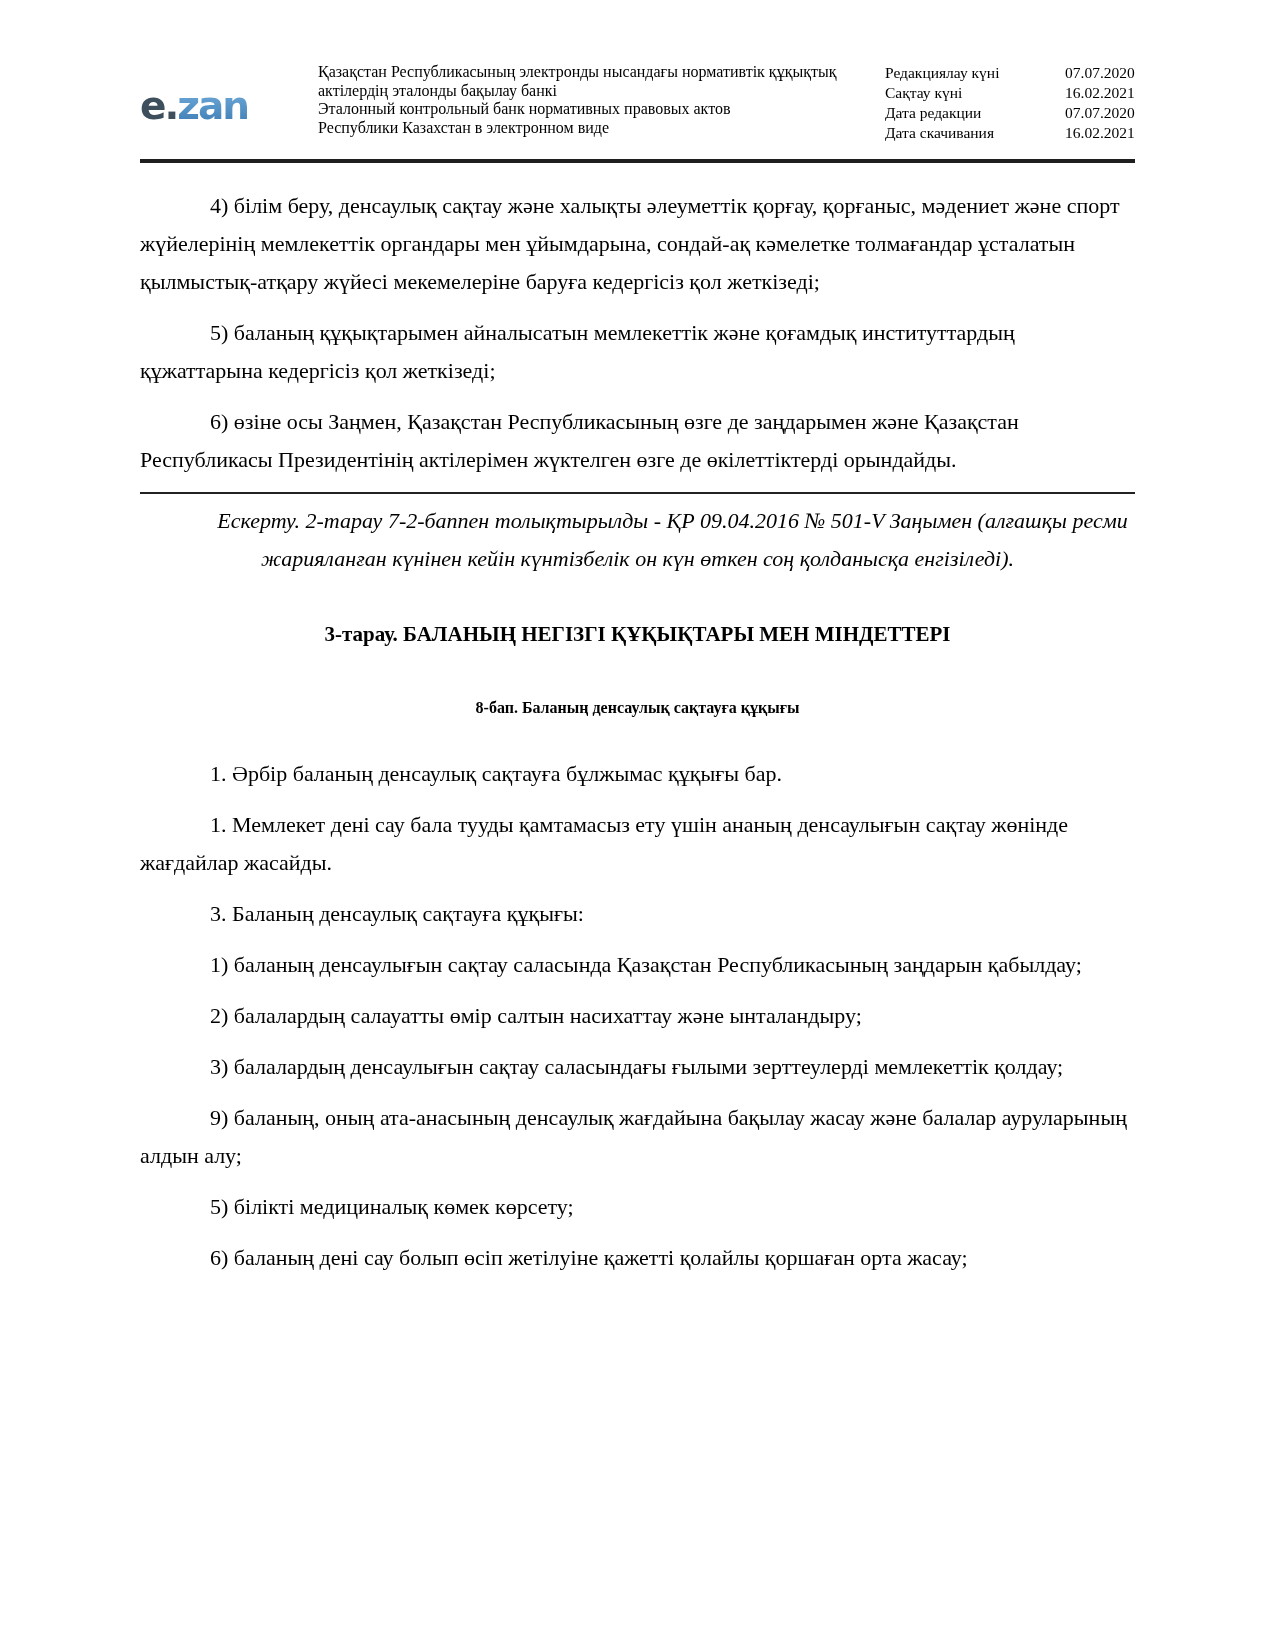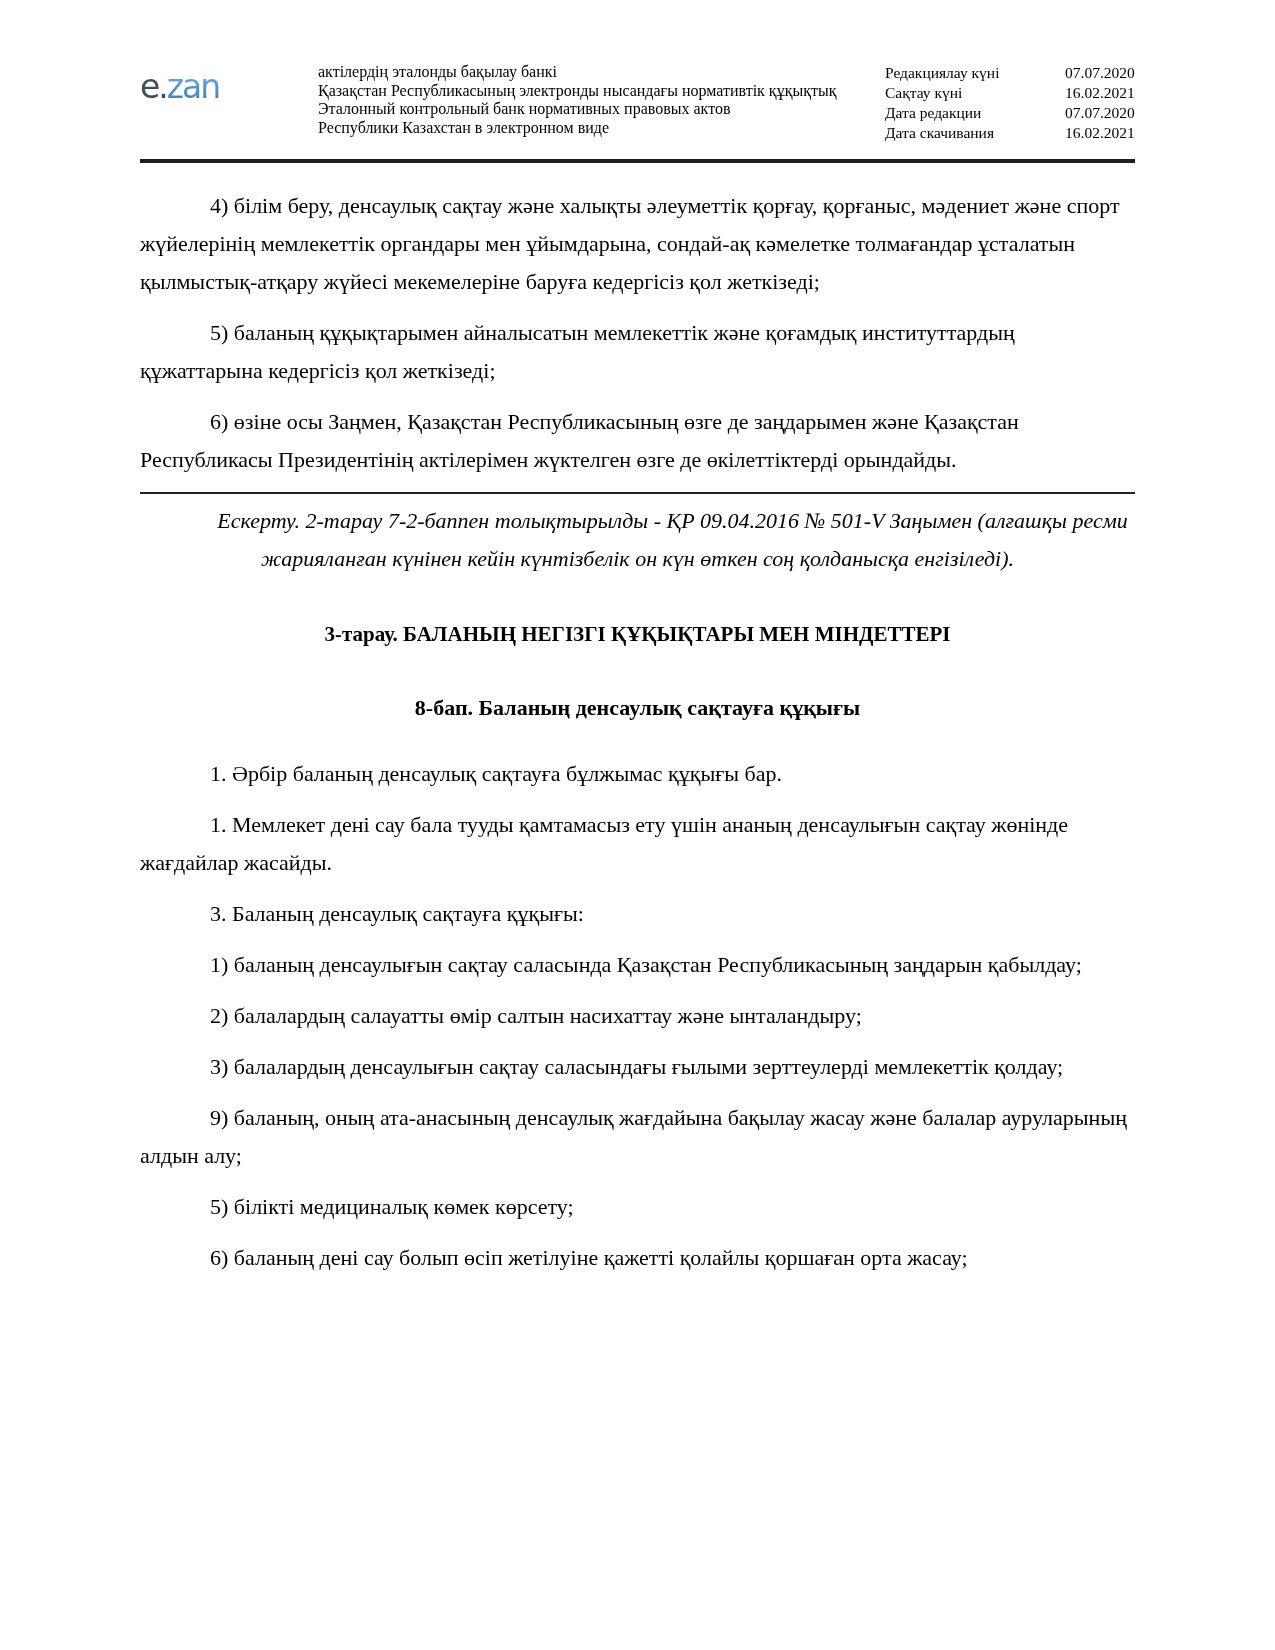--- a/index.html
+++ b/index.html
@@ -21,25 +21,25 @@
     padding: 56px 140px 0 140px;
   }
   
   .hdr {
     display: flex;
     align-items: flex-start;
   }
   .logo {
     flex: 0 0 178px;
     font-family: "DejaVu Sans", sans-serif;
-    font-weight: normal;
-    font-size: 33px;
+    font-weight: bold;
+    font-size: 39px;
     line-height: 62px;
     letter-spacing: -2px;
-    margin-top: 0;
+    margin-top: 19px;
     white-space: nowrap;
   }
   .logo .lg-e { color: #3d4e5c; }
   .logo .lg-zan {
     color: #4a8cc4;
     background: linear-gradient(180deg, #79b5e0 0%, #3a78b1 100%);
     -webkit-background-clip: text;
     background-clip: text;
     -webkit-text-fill-color: transparent;
   }
@@ -79,40 +79,40 @@
   }
   .note { font-style: italic; text-align: center; }
   .chapter-heading {
     font-size: 21px;
     font-weight: bold;
     text-align: center;
     margin: 37px 0 0 0;
     line-height: 38px;
   }
   .article-heading {
-    font-size: 22px;
+    font-size: 16px;
     font-weight: bold;
     text-align: center;
     margin: 36px 0 28px 0;
     line-height: 38px;
   }
 </style>
 </head>
 <body>
 
 <div class="page">
 
   <header class="hdr">
     <div class="logo">
       <span class="lg-e">e.</span><span class="lg-zan">zan</span>
     </div>
 
     <div class="org">
+      <div>Қазақстан Республикасының электронды нысандағы нормативтік құқықтық</div>
       <div>актілердің эталонды бақылау банкі</div>
-      <div>Қазақстан Республикасының электронды нысандағы нормативтік құқықтық</div>
       <div>Эталонный контрольный банк нормативных правовых актов</div>
       <div>Республики Казахстан в электронном виде</div>
     </div>
 
     <div class="dates">
       <div class="date-row">
         <span class="date-label">Редакциялау күні</span>
         <span class="date-value">07.07.2020</span>
       </div>
       <div class="date-row">

